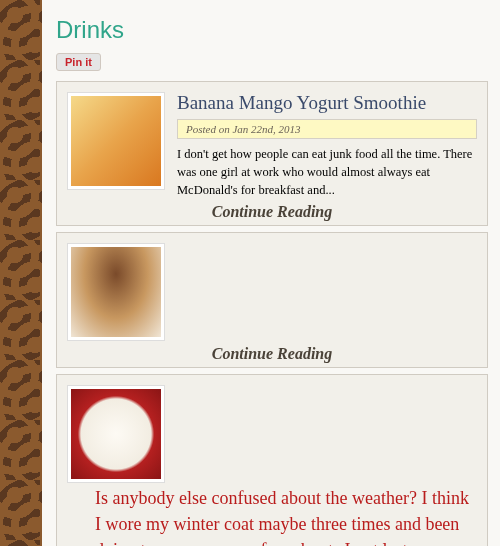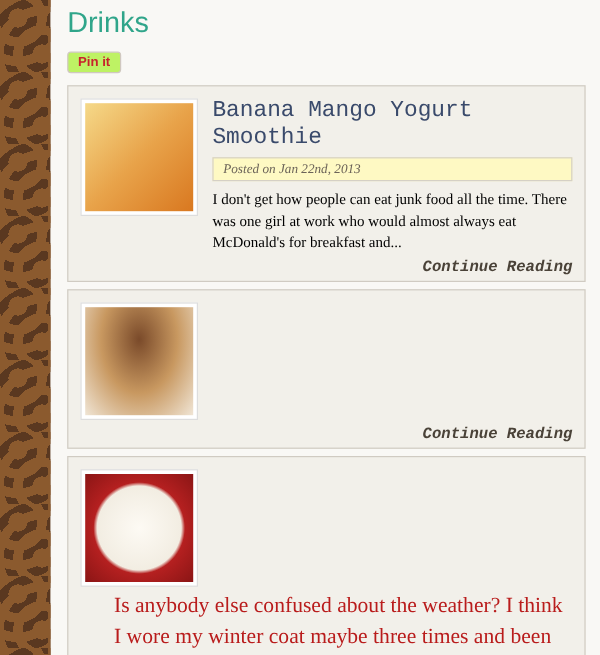--- a/index.html
+++ b/index.html
@@ -13,39 +13,39 @@
     }
     .sidebar-left {
       width: 42px;
       background: #5a3820;
       background-image: repeating-radial-gradient(circle at 15px 15px, #8b5a2e 0, #8b5a2e 8px, transparent 8px, transparent 16px),
                         repeating-radial-gradient(circle at 35px 45px, #8b5a2e 0, #8b5a2e 8px, transparent 8px, transparent 16px);
       background-size: 40px 60px;
     }
     .main {
       flex: 1;
-      padding: 6px 12px 0 14px;
+      padding: 16px 12px 0 14px;
     }
     .page-title {
       font-family: 'Trebuchet MS', Arial, sans-serif;
       color: #30a58a;
       font-size: 24px;
       font-weight: normal;
       margin-bottom: 8px;
     }
     .pinit-btn {
       display: inline-block;
       border: 1px solid #d0c8c0;
       border-radius: 3px;
       padding: 2px 8px;
       font-family: Arial, sans-serif;
       font-size: 11px;
       font-weight: bold;
       color: #c8232c;
-      background: #bef264;
+      background: #e5e5e5;
       margin-bottom: 10px;
       cursor: pointer;
     }
     .intro-text {
       color: #5a5048;
       font-size: 13px;
       margin-bottom: 14px;
     }
     .post-card {
       border: 1px solid #d0cbc2;
@@ -67,21 +67,21 @@
     }
     .thumb-inner {
       width: 100%;
       height: 100%;
     }
     .thumb-a { background: linear-gradient(135deg, #f5d989 0%, #e8a34a 50%, #d97820 100%); }
     .thumb-b { background: radial-gradient(ellipse at 50% 30%, #7a4a2a 0%, #c89860 50%, #f0e5d5 100%); }
     .thumb-c { background: radial-gradient(circle at 50% 50%, #fdfaf4 0%, #f2ede2 55%, #b52020 60%, #8a1515 100%); }
     .post-content { flex: 1; }
     .post-title {
-      font-family: Liberation Mono, monospace;
+      font-family: Liberation Serif, serif;
       color: #3a4a6b;
       font-size: 19px;
       font-weight: normal;
       line-height: 1.15;
       margin-bottom: 5px;
       cursor: pointer;
     }
     .post-date {
       background: #fef9c3;
       border: 1px solid #d5d0c5;
@@ -99,23 +99,23 @@
     }
     .excerpt-below {
       color: #b91c1c;
       font-size: 18px;
       line-height: 1.45;
       margin-top: 2px;
       clear: both;
       margin-left: 28px;
     }
     .continue {
-      text-align: right;
-      font-family: Liberation Mono, monospace;
-      font-size: 13px;
+      text-align: center;
+      font-family: Liberation Serif, serif;
+      font-size: 16px;
       font-style: italic;
       font-weight: bold;
       color: #4a4238;
       margin-top: 4px;
       cursor: pointer;
     }
   </style>
 </head>
 <body>
 

